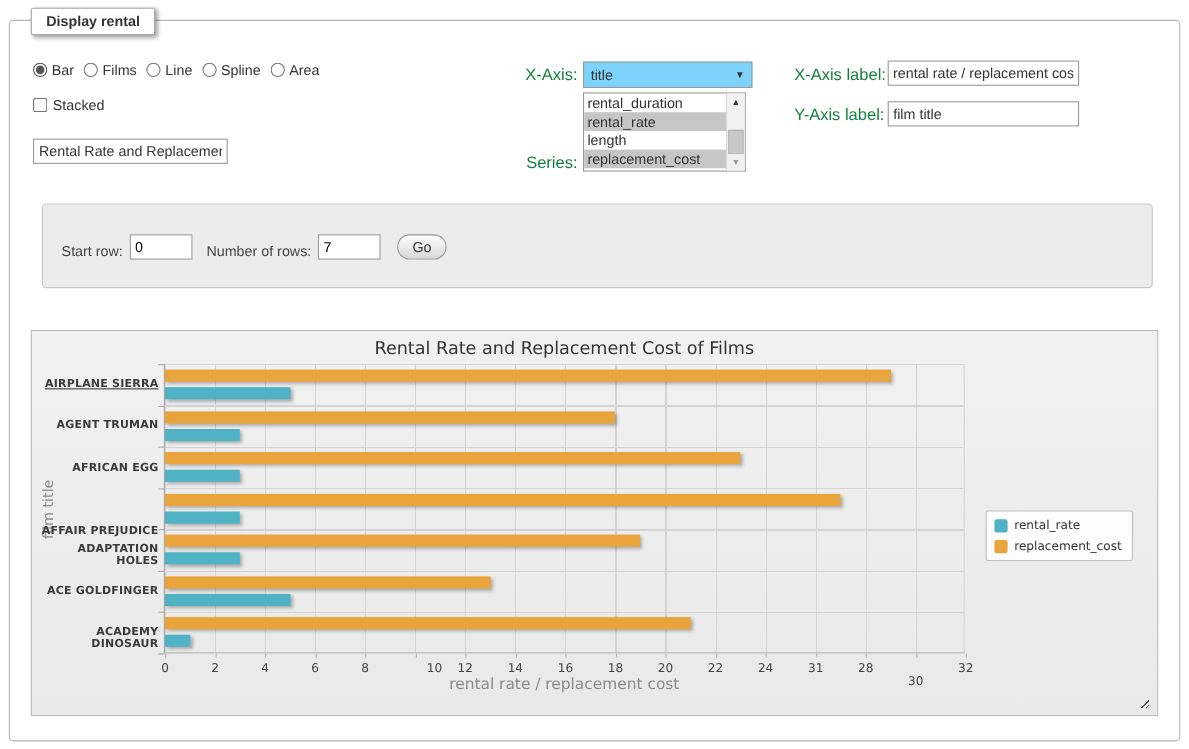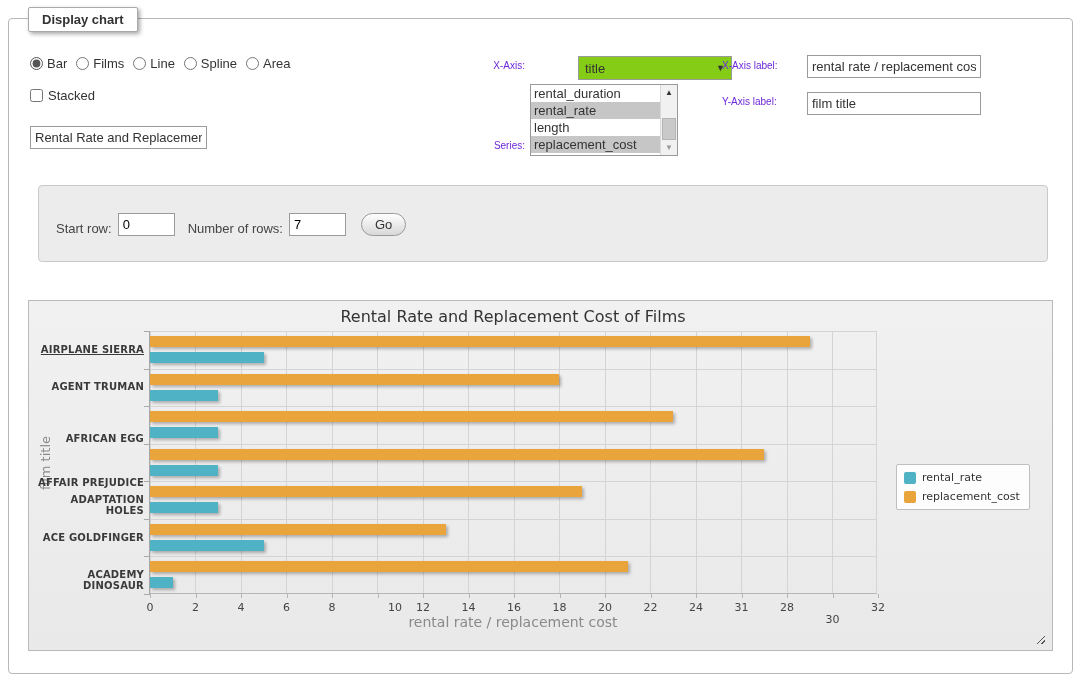--- a/index.html
+++ b/index.html
@@ -3,30 +3,30 @@
 <meta charset="utf-8">
 <style>
   * { box-sizing: border-box; margin: 0; padding: 0; }
   html,body { width:1081px; height:681px; background:#fff; font-family:"Liberation Sans",sans-serif; color:#333; overflow:hidden; }
 
   
   .fieldset-outer { position:absolute; left:8px; top:18px; width:1065px; height:656px; border:1px solid #b7b7b7; border-radius:4px; background:#fff; }
   .legend-box { position:absolute; left:28px; top:7px; background:#fff; border:1px solid #a9a9a9; border-radius:2px; padding:4px 13px; font-size:13px; font-weight:bold; color:#333; box-shadow:2px 2px 4px rgba(0,0,0,0.35); z-index:5; }
 
   
-  .ctl-label { position:absolute; font-size:10px; color:#6d28d9; }
+  .ctl-label { position:absolute; font-size:15px; color:#15803d; }
   .right-align { text-align:right; }
   .radio-row { position:absolute; left:30px; top:56px; display:flex; align-items:center; gap:9px; font-size:13px; }
   .radio-item { display:flex; align-items:center; gap:4px; }
   input[type=radio], input[type=checkbox] { accent-color:#555; width:13px; height:13px; }
   .chk-row { position:absolute; left:30px; top:88px; display:flex; align-items:center; gap:5px; font-size:13px; }
   .txt-input { position:absolute; border:1px solid #9a9a9a; background:#fff; font-size:13px; color:#333; padding:2px 4px; height:23px; font-family:"Liberation Sans",sans-serif; white-space:nowrap; overflow:hidden; }
 
   
-  .xsel { position:absolute; left:530px; top:56px; width:154px; height:24px; border:1px solid #9a9a9a; background:#84cc16; font-size:13px; display:flex; align-items:center; padding:0 6px; cursor:default;margin-left:48px; }
+  .xsel { position:absolute; left:530px; top:56px; width:154px; height:24px; border:1px solid #9a9a9a; background:#7dd3fc; font-size:13px; display:flex; align-items:center; padding:0 6px; cursor:default; }
   .xsel .caret { margin-left:auto; font-size:9px; color:#333; }
 
   
   .listbox { position:absolute; left:530px; top:84px; width:148px; height:72px; border:1px solid #9a9a9a; background:#fff; font-size:13px; display:flex; }
   .lb-opts { flex:1; overflow:hidden; }
   .lb-opt { height:17px; line-height:17px; padding:0 3px; white-space:nowrap; }
   .lb-opt.selected { background:#c6c6c6; }
   .lb-scroll { width:17px; background:#f1f1f1; border-left:1px solid #d9d9d9; position:relative; }
   .lb-btn { position:absolute; left:0; width:16px; height:15px; font-size:8px; text-align:center; line-height:15px; color:#555; background:#f1f1f1; }
   .lb-btn.up { top:0; color:#333; }
@@ -56,21 +56,21 @@
   .lg-item { display:flex; align-items:center; gap:6px; font-size:11px; color:#333; white-space:nowrap; }
   .lg-swatch { width:12px; height:12px; border-radius:2px; }
   .resize-handle { position:absolute; right:7px; bottom:6px; width:11px; height:11px;
                    background:repeating-linear-gradient(-45deg, transparent 0 2px, #555 2px 3px);
                    clip-path:polygon(100% 0, 100% 100%, 0 100%); cursor:se-resize; }
 </style>
 </head>
 <body>
 
 <div class="fieldset-outer"></div>
-<div class="legend-box">Display chart</div>
+<div class="legend-box">Display rental</div>
 
 <div class="radio-row">
   <span class="radio-item">
     <input type="radio" name="ctype" checked="" style="">
     <label>Bar</label>
   </span>
   <span class="radio-item">
     <input type="radio" name="ctype" style="">
     <label>Films</label>
   </span>
@@ -134,21 +134,21 @@
 <div class="chart-panel">
   <div class="chart-title">Rental Rate and Replacement Cost of Films</div>
   <div class="yaxis-title">film title</div>
   <div class="plot">
       <div class="cat-label" style="top: 12.7857px; text-decoration: underline;">AIRPLANE SIERRA</div>
       <div class="bar" style="top: 5px; width: 659.522px; background: rgb(233, 164, 59);"></div>
       <div class="bar" style="top: 21px; width: 113.522px; background: rgb(79, 178, 197);"></div>
       <div class="cat-label" style="top: 50.3571px;">AGENT TRUMAN</div>
       <div class="bar" style="top: 42.5714px; width: 409.272px; background: rgb(233, 164, 59);"></div>
       <div class="bar" style="top: 58.5714px; width: 68.0225px; background: rgb(79, 178, 197);"></div>
-      <div class="cat-label" style="top: 102px;">AFRICAN EGG</div>
+      <div class="cat-label" style="top: 89px;">AFRICAN EGG</div>
       <div class="bar" style="top: 80.1429px; width: 523.022px; background: rgb(233, 164, 59);"></div>
       <div class="bar" style="top: 96.1429px; width: 68.0225px; background: rgb(79, 178, 197);"></div>
       <div class="cat-label" style="top: 125.5px; margin-top: 20px;">AFFAIR PREJUDICE</div>
       <div class="bar" style="top: 117.714px; width: 614.022px; background: rgb(233, 164, 59);"></div>
       <div class="bar" style="top: 133.714px; width: 68.0225px; background: rgb(79, 178, 197);"></div>
       <div class="cat-label" style="top: 163.071px;">ADAPTATION HOLES</div>
       <div class="bar" style="top: 155.286px; width: 432.022px; background: rgb(233, 164, 59);"></div>
       <div class="bar" style="top: 171.286px; width: 68.0225px; background: rgb(79, 178, 197);"></div>
       <div class="cat-label" style="top: 200.643px;">ACE GOLDFINGER</div>
       <div class="bar" style="top: 192.857px; width: 295.522px; background: rgb(233, 164, 59);"></div>

